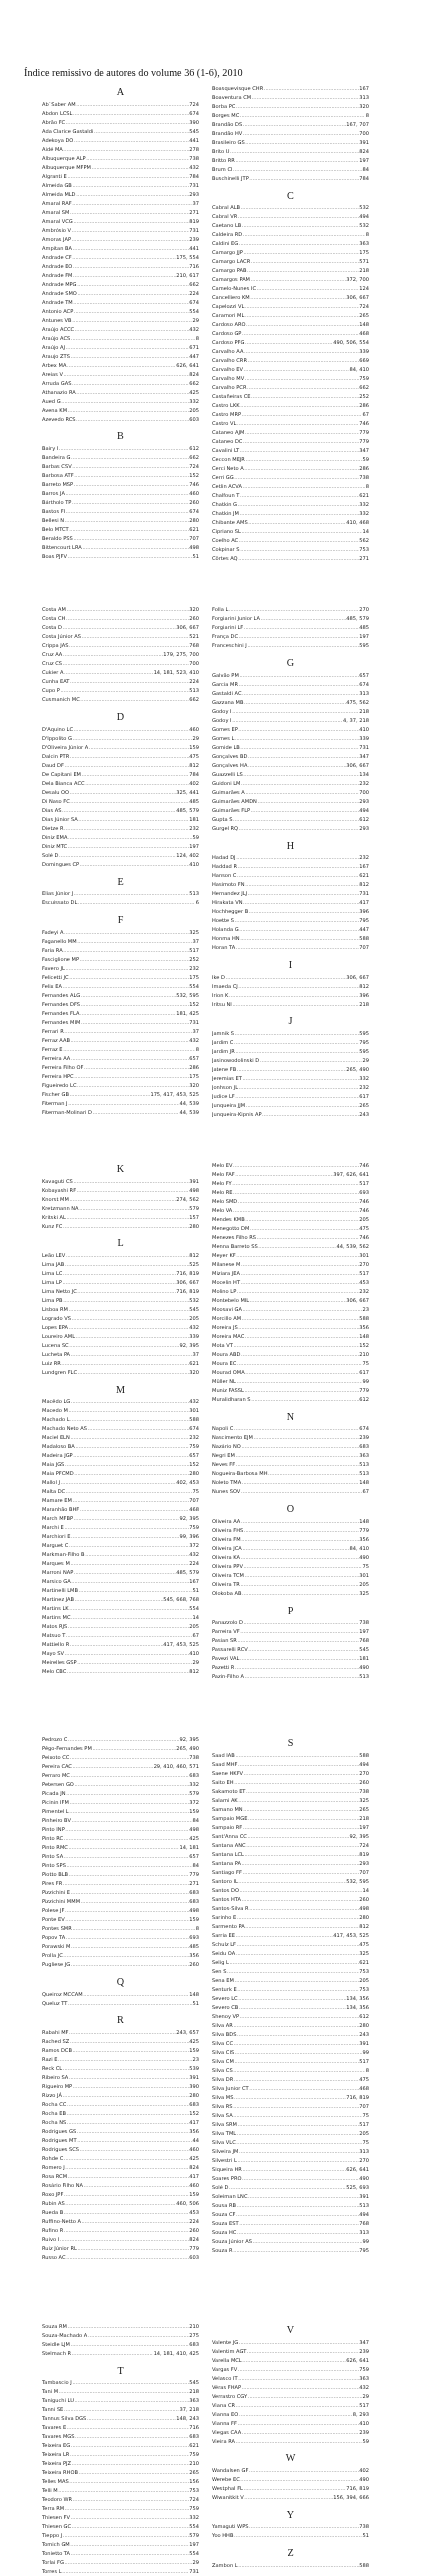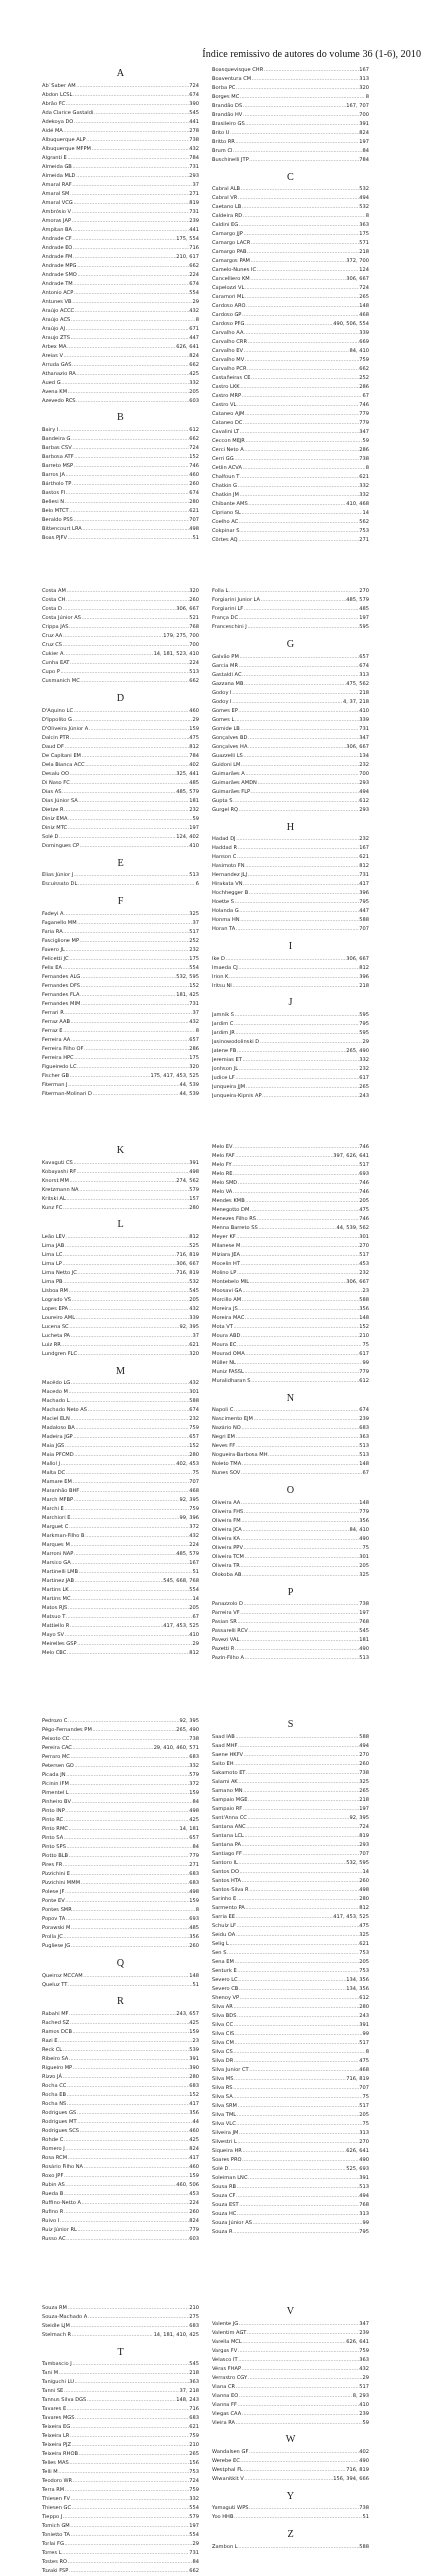--- a/index.html
+++ b/index.html
@@ -1,17 +1,17 @@
 <!DOCTYPE html>
 <html style="font-size:9.6px"><head>
 <meta charset="utf-8">
 <style>
   html, body { margin: 0; padding: 0; background: #ffffff; }
   body { width: 421px; font-family: "DejaVu Sans", sans-serif; color: #1f1f1f; }
-  .title { text-align: right; font-family: "Liberation Serif", serif; font-size: 10.2px; padding-top: 48px; height: 17px; color: #111; margin-left: 24px; }
+  .title { text-align: left; font-family: "Liberation Serif", serif; font-size: 10.2px; padding-top: 67px; height: 17px; color: #111; margin-left: 24px; }
   .page { position: relative; display: flex; padding: 0 0 0 42px; box-sizing: border-box; width: 421px; }
   .col { width: 157px; margin-right: 13px; }
   .letter { text-align: center; font-family: "Liberation Serif", serif; font-size: 10.2px; color: #222; height: 15.6px; line-height: 15.6px; margin-top: 4.8px; }
   .letter.first { margin-top: 0; }
   .entry { display: flex; align-items: baseline; font-size: 5.1px; line-height: 9px; height: 9px; white-space: nowrap; overflow: hidden; }
   .entry .name { flex: 0 0 auto; }
   .entry .dots { flex: 1 1 auto; overflow: hidden; margin: 0 0.6px; color: #444; }
   .entry .dots::before { content: "......................................................................................................................................................................................................"; letter-spacing: 0px; }
   .entry .pages { flex: 0 0 auto; }
 </style>

